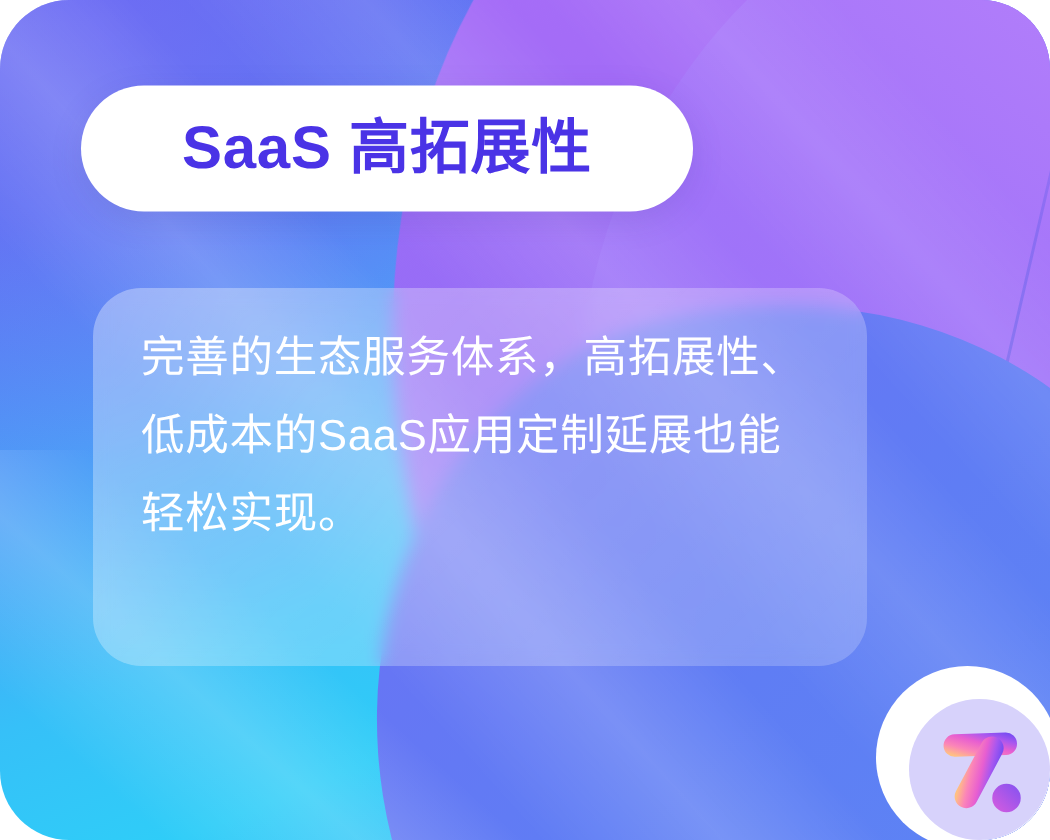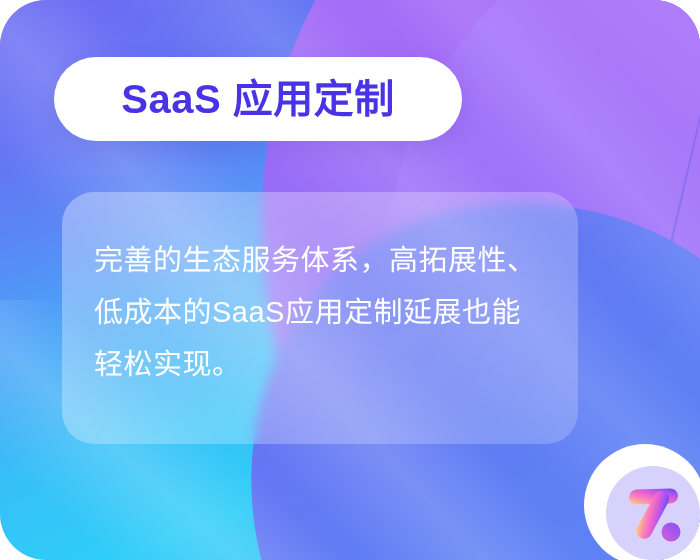--- a/index.html
+++ b/index.html
@@ -163,21 +163,21 @@
     top: 192px;
     width: 516px;
     height: 252px;
     border-radius: 32px;
     background: linear-gradient(135deg,
                 rgba(255,255,255,.34) 0%,
                 rgba(255,255,255,.26) 50%,
                 rgba(255,255,255,.20) 100%);
     backdrop-filter: blur(6px);
     box-sizing: border-box;
-    padding: 42px 36px 0 32px;
+    padding: 21px 36px 0 32px;
   }
   .glass-body {
     margin: 0;
     font-size: 29px;
     line-height: 52px;
     color: #ffffff;
     letter-spacing: .5px;
     font-weight: 400;
   }
 
@@ -210,21 +210,21 @@
 
   <div class="bg-glow"></div>
   <div class="bg-purple"></div>
   <div class="bg-purple-2"></div>
   <div class="bg-seam"></div>
   <div class="bg-blue-lobe"></div>
   <div class="streaks"></div>
   <div class="streak-lo"></div>
 
   <div class="title-pill">
-    <span class="title-text">SaaS 应用定制</span>
+    <span class="title-text">SaaS 高拓展性</span>
   </div>
 
   <div class="glass">
     <p class="glass-body">完善的生态服务体系，高拓展性、低成本的SaaS应用定制延展也能轻松实现。</p>
   </div>
 
   <div class="notch"></div>
 
   <div class="logo-badge">
     <svg width="94" height="94" viewBox="0 0 94 94">

